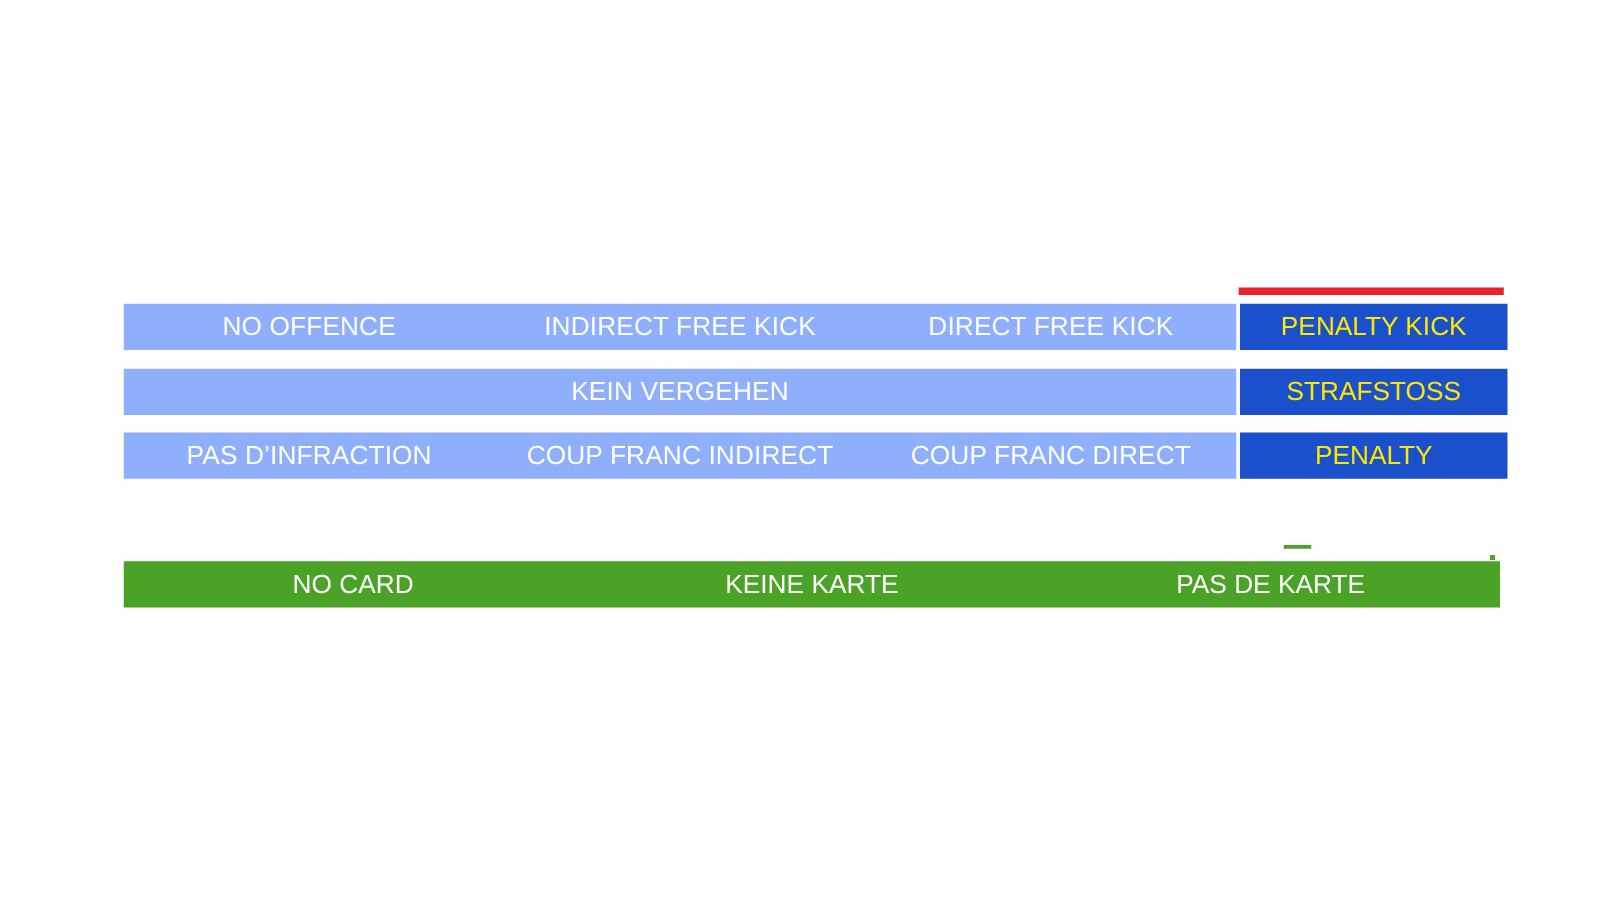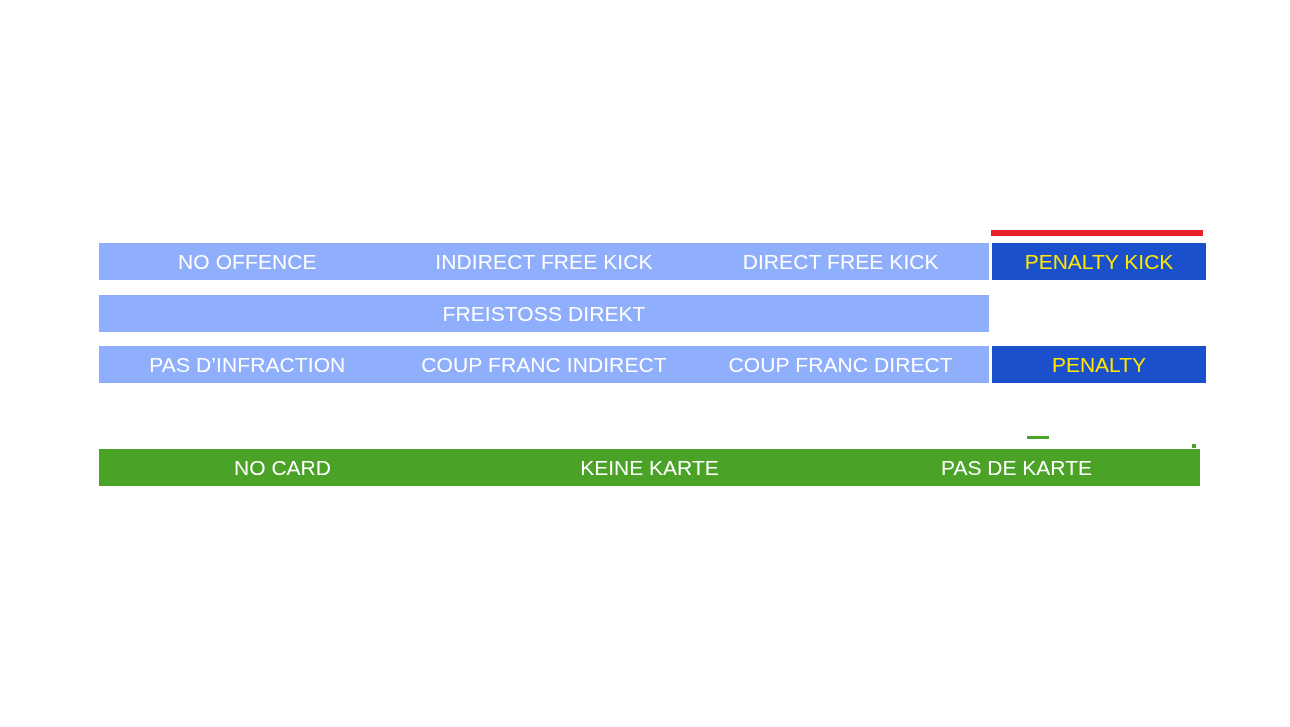--- a/index.html
+++ b/index.html
@@ -152,22 +152,23 @@
       <div class="cells-light">
         <div class="cell">NO OFFENCE</div>
         <div class="cell">INDIRECT FREE KICK</div>
         <div class="cell">DIRECT FREE KICK</div>
       </div>
       <div class="cell-penalty">PENALTY KICK</div>
     </div>
 
     <div class="offence-row r1">
       <div class="cells-light">
-        <div class="cell">FREISTOSS DIREKT</div>
+        <div class="cell">KEIN VERGEHEN</div>
       </div>
+      <div class="cell-penalty">STRAFSTOSS</div>
     </div>
 
     <div class="offence-row r2">
       <div class="cells-light">
         <div class="cell">PAS D’INFRACTION</div>
         <div class="cell">COUP FRANC INDIRECT</div>
         <div class="cell">COUP FRANC DIRECT</div>
       </div>
       <div class="cell-penalty">PENALTY</div>
     </div>

